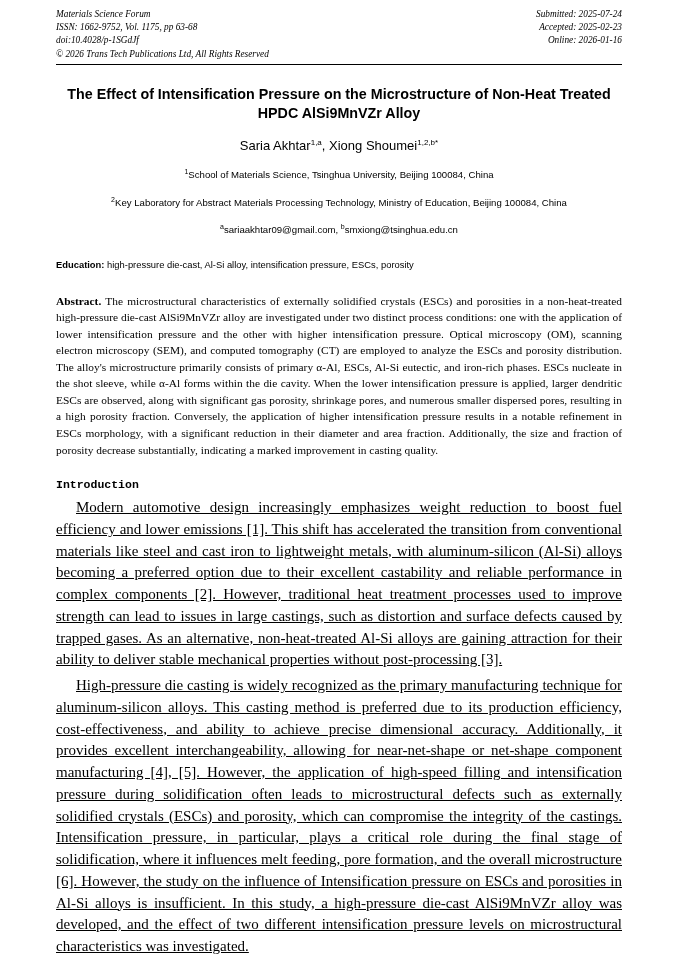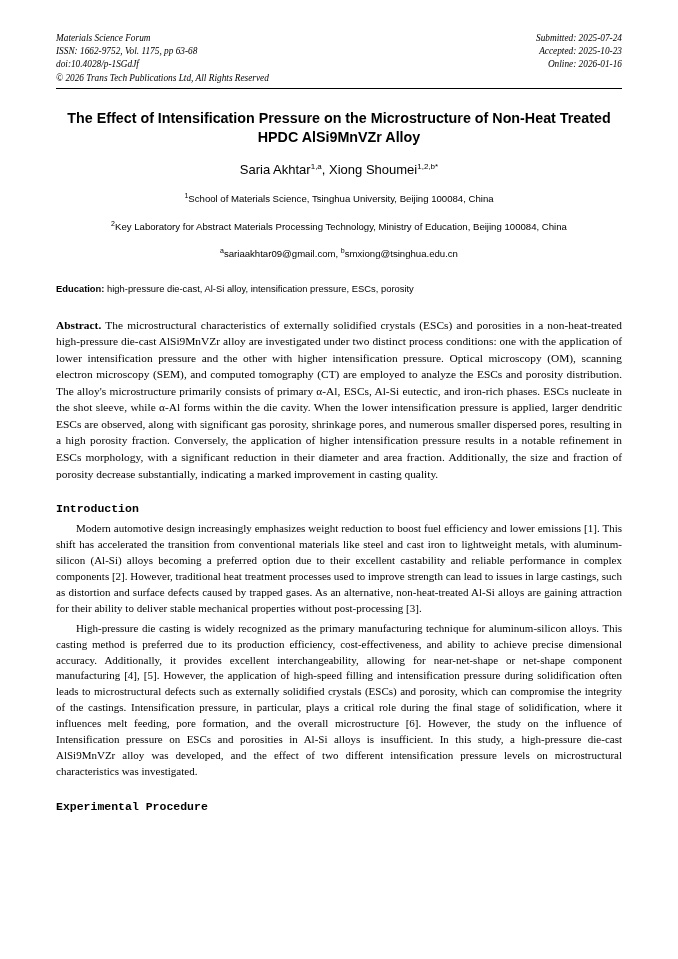--- a/index.html
+++ b/index.html
@@ -12,21 +12,21 @@
     height: 959px;
     font-family: "Liberation Serif", serif;
     color: #000000;
     overflow: hidden;
   }
   .page {
     position: relative;
     width: 678px;
     height: 859px;
     box-sizing: border-box;
-    padding: 32px 56px 0 56px;
+    padding: 8px 56px 0 56px;
   }
 
   
   .header {
     display: flex;
     justify-content: space-between;
     font-style: italic;
     font-size: 9.3px;
     line-height: 1.42;
   }
@@ -111,44 +111,45 @@
   }
 
   
   .section-head {
     font-family: Liberation Mono, monospace;
     font-weight: bold;
     font-size: 11.5px;
     margin-top: 20px;
   }
   .body-text {
-    font-size: 11px;
+    font-size: 15px;
     line-height: 1.45;
     text-align: justify;
     margin-top: 6px;
+    text-decoration: underline;
   }
   .body-text.indent {
     text-indent: 20px;
   }
   .body-text + .body-text {
     margin-top: 4px;
   }
 </style>
 </head>
 <body>
 
 <div class="page">
 
   <div class="header">
     <div class="header-left">Materials Science Forum
 ISSN: 1662-9752, Vol. 1175, pp 63-68
 doi:10.4028/p-1SGdJf
 © 2026 Trans Tech Publications Ltd, All Rights Reserved</div>
     <div class="header-right">Submitted: 2025-07-24
-Accepted: 2025-10-23
+Accepted: 2025-02-23
 Online: 2026-01-16</div>
   </div>
   <div class="header-rule"></div>
 
   <div class="title">The Effect of Intensification Pressure on the Microstructure of Non-Heat Treated HPDC AlSi9MnVZr Alloy</div>
 
   <div class="authors">
     <span>Saria Akhtar</span><sup>1,a</sup><span>, </span><span>Xiong Shoumei</span><sup>1,2,b*</sup>
   </div>
 

